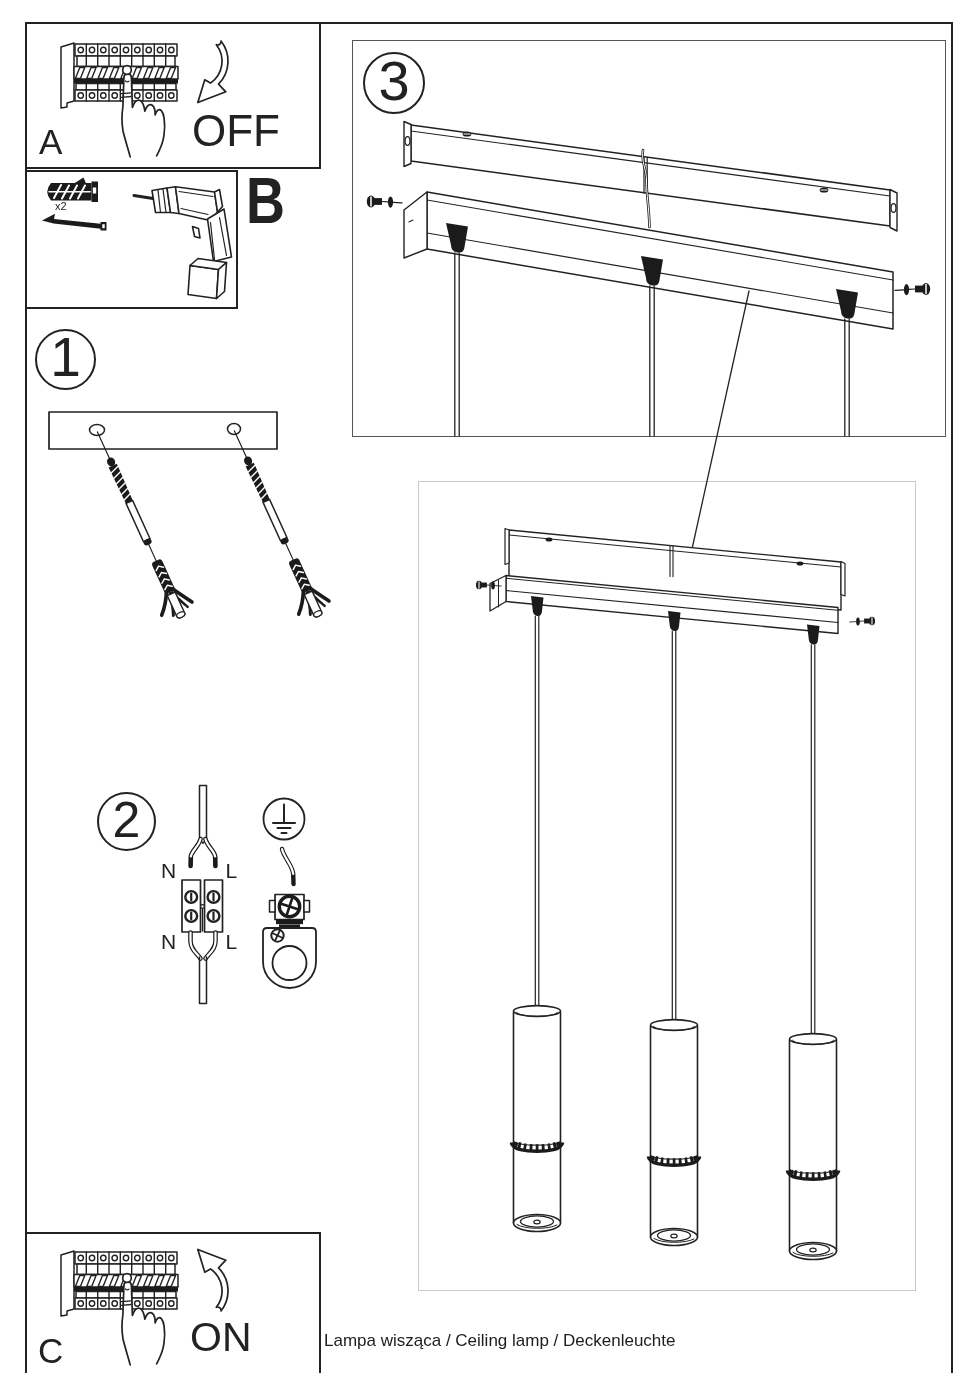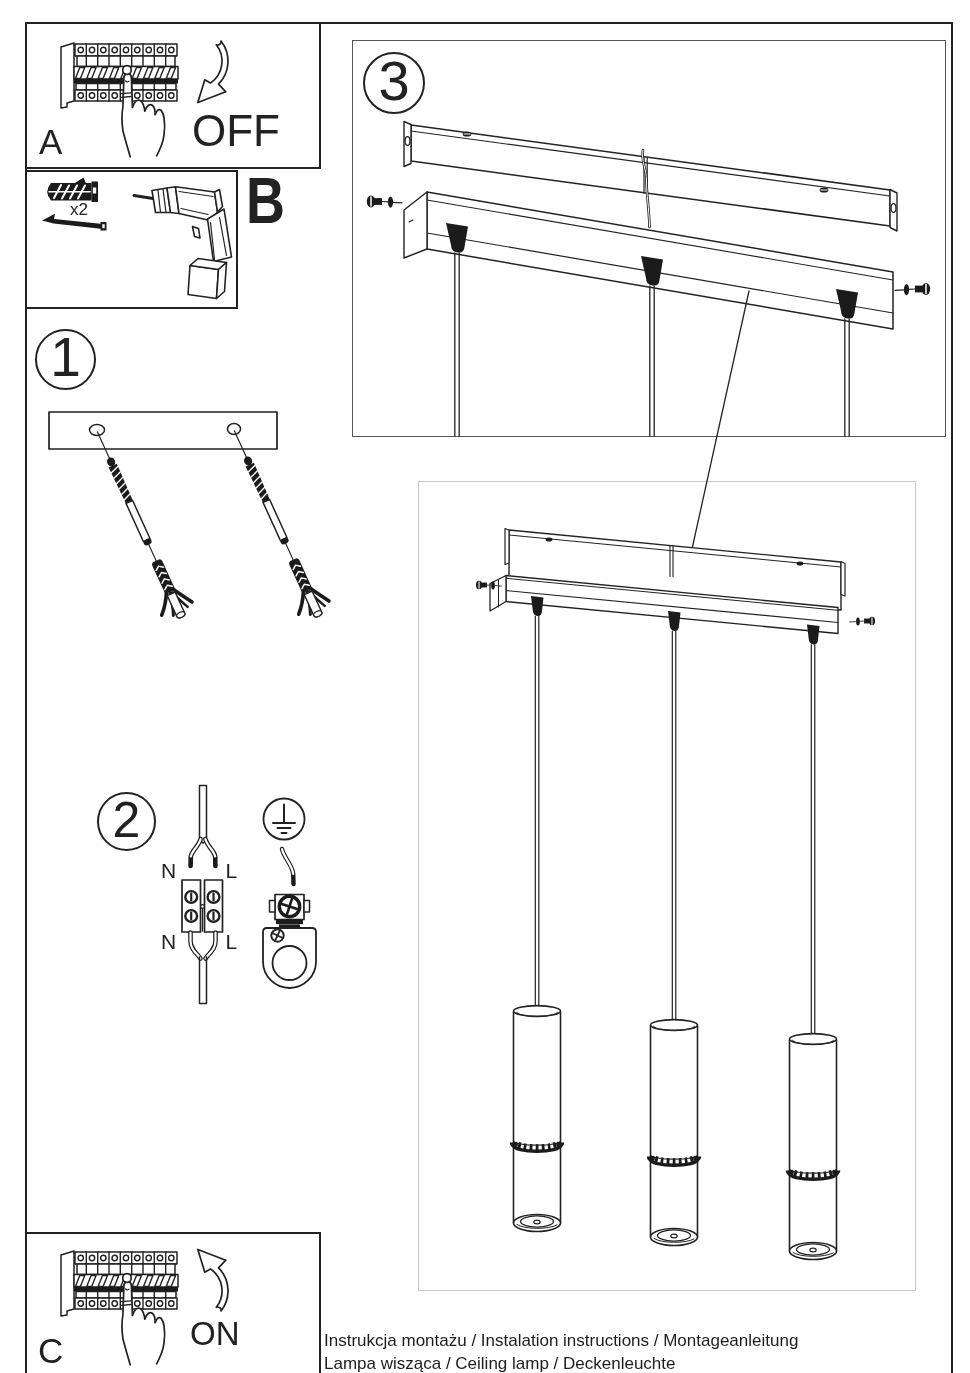--- a/index.html
+++ b/index.html
@@ -38,31 +38,30 @@
   <div class="stepcircle" style="left:97px;top:792px;width:59px;height:59px;">
     <span class="stepnum" style="font-size:50px;">2</span>
   </div>
   <div class="stepcircle" style="left:363px;top:52px;width:62px;height:62px;">
     <span class="stepnum" style="font-size:56px;">3</span>
   </div>
 
   <div class="biglabel" style="left:39px;top:124px;font-size:35px;">A</div>
   <div class="caption" style="left:192px;top:109px;font-size:44px;">OFF</div>
   <div class="biglabel" style="left:246px;top:168px;font-size:65px;font-weight:bold;transform:scaleX(0.83);transform-origin:left top;">B</div>
-  <div class="caption" style="left:70px;top:201px;font-size:17px;">x2</div>
+  <div class="caption" style="left:55px;top:201px;font-size:11px;">x2</div>
   <div class="biglabel" style="left:38px;top:1333px;font-size:35px;">C</div>
-  <div class="caption" style="left:190px;top:1317px;font-size:33px;">ON</div>
+  <div class="caption" style="left:190px;top:1317px;font-size:41px;">ON</div>
 
   <div class="termlabel" style="left:161px;top:860px;">N</div>
   <div class="termlabel" style="left:225.5px;top:860px;">L</div>
   <div class="termlabel" style="left:161px;top:931px;">N</div>
   <div class="termlabel" style="left:225.5px;top:931px;">L</div>
 
   <div id="footer">
-    <div>Instrukcja montażu / Instalation instructions / Montageanleitung</div>
     <div>Lampa wisząca / Ceiling lamp / Deckenleuchte</div>
   </div>
 
   <svg id="art" width="970" height="1373" viewBox="0 0 970 1373" fill="none" stroke-linecap="round" stroke-linejoin="round">
     <defs>
 
       <g id="breakerhand">
 
         <path d="M -13,3 L 0,-1 L 0,57 L -7,59 L -7,63 L -13,64 Z" fill="#fff" stroke="#222" stroke-width="1.5"></path>
 

